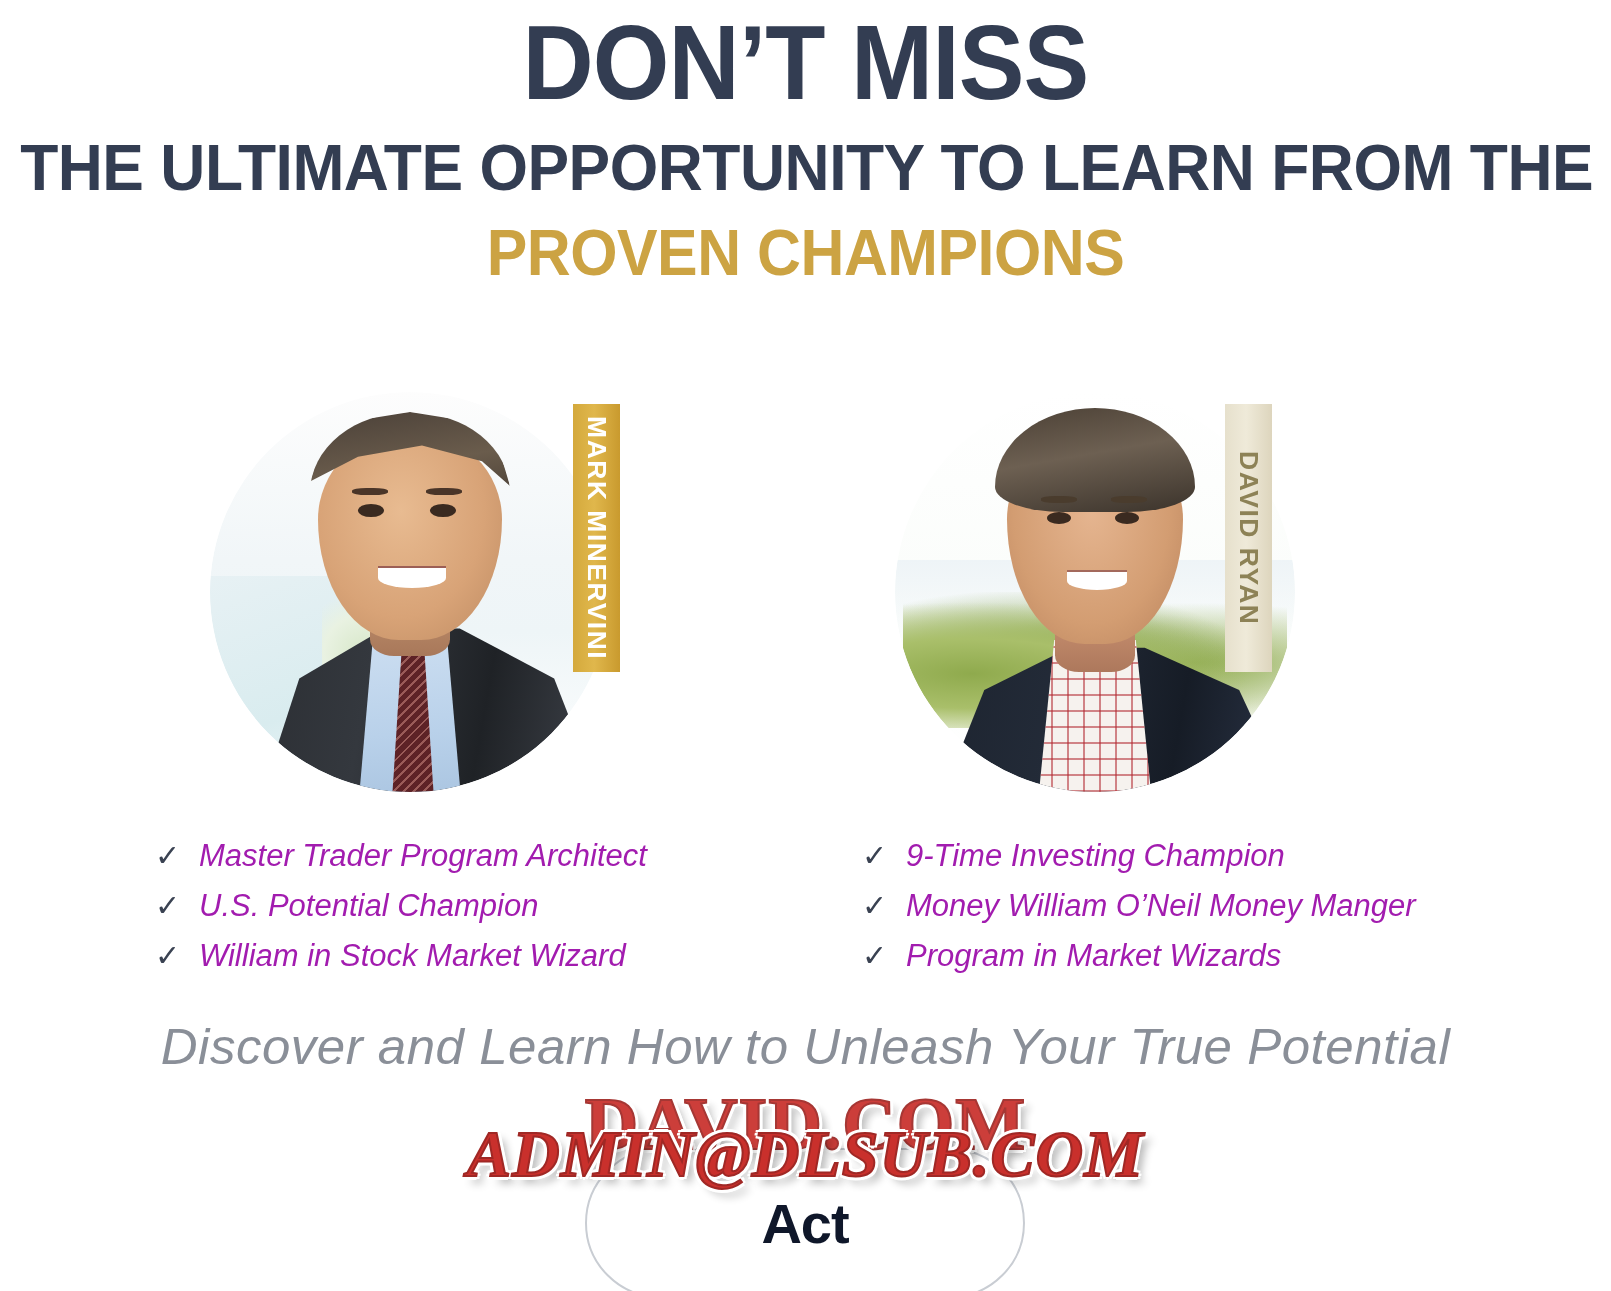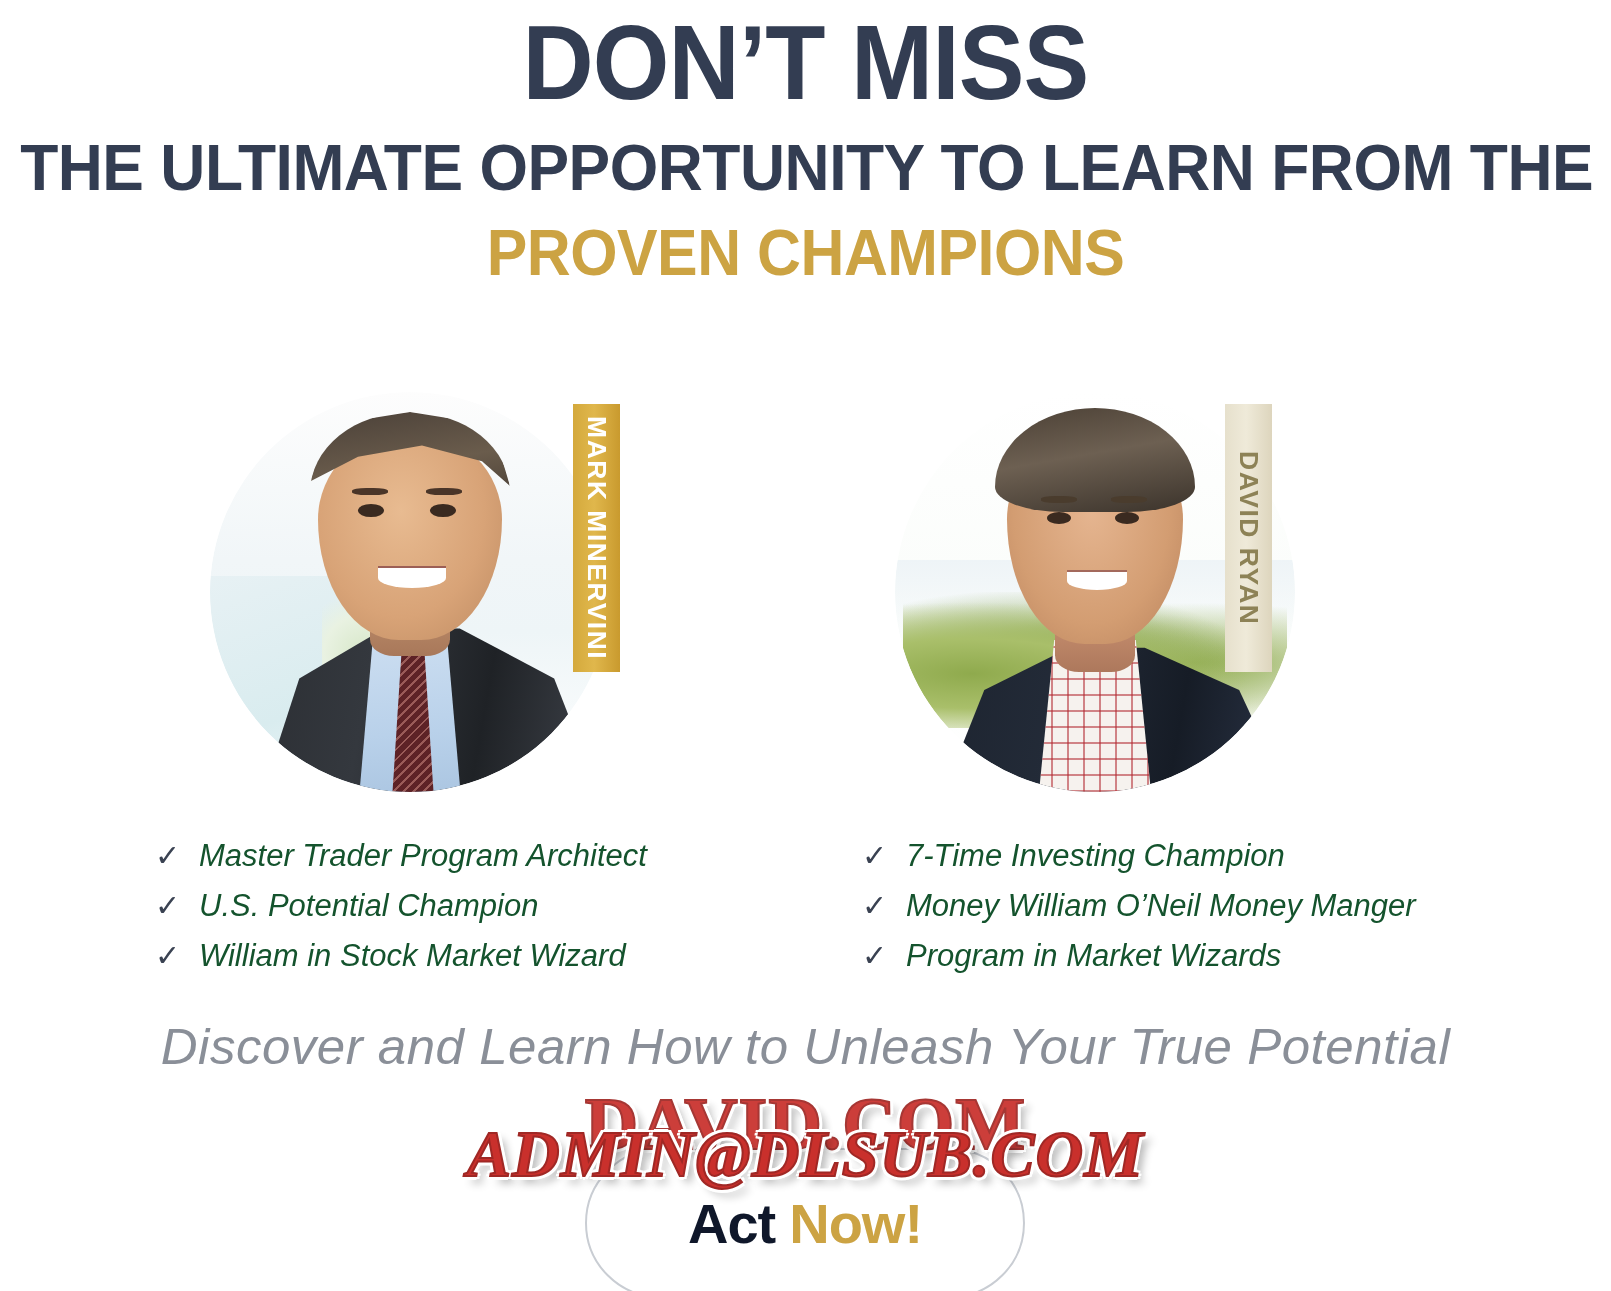--- a/index.html
+++ b/index.html
@@ -272,21 +272,21 @@
     font-size: 30px;
     line-height: 1;
     color: #3a4252;
     font-weight: 300;
   }
   .bullet-text {
     font-family: "Liberation Sans", "DejaVu Sans", sans-serif;
     font-style: italic;
     font-size: 31px;
     line-height: 1;
-    color: #14532d;
+    color: #a21caf;
     white-space: nowrap;
   }
 
   
   .tagline {
     position: absolute;
     top: 1018px; left: 0;
     width: 1611px;
     text-align: center;
     font-family: "Liberation Sans", "DejaVu Sans", sans-serif;
@@ -422,33 +422,32 @@
   </div>
   <div class="bullet-row">
     <span class="bullet-check">✓</span>
     <span class="bullet-text">William in Stock Market Wizard</span>
   </div>
 </div>
 
 <div class="bullets bullets-right">
   <div class="bullet-row">
     <span class="bullet-check">✓</span>
-    <span class="bullet-text">7-Time Investing Champion</span>
+    <span class="bullet-text">9-Time Investing Champion</span>
   </div>
   <div class="bullet-row">
     <span class="bullet-check">✓</span>
     <span class="bullet-text">Money William O’Neil Money Manger</span>
   </div>
   <div class="bullet-row">
     <span class="bullet-check">✓</span>
     <span class="bullet-text">Program in Market Wizards</span>
   </div>
 </div>
 
 <div class="tagline">Discover and Learn How to Unleash Your True Potential</div>
 
 <div class="cta-button">
   <span class="cta-label cta-act">Act</span>
-  <span class="cta-label cta-now">Now!</span>
 </div>
 
 <div class="watermark watermark-top">DAVID.COM</div>
 <div class="watermark watermark-bottom">ADMIN@DLSUB.COM</div>
 
 </body></html>

